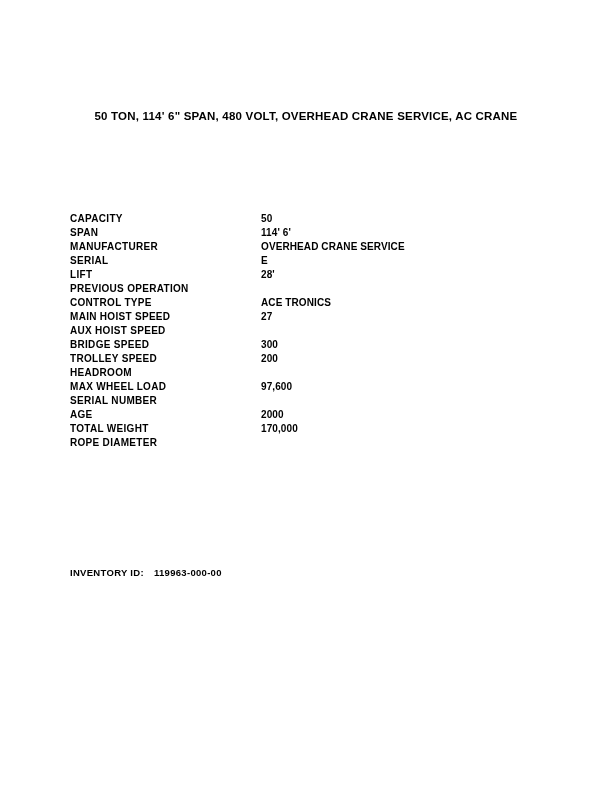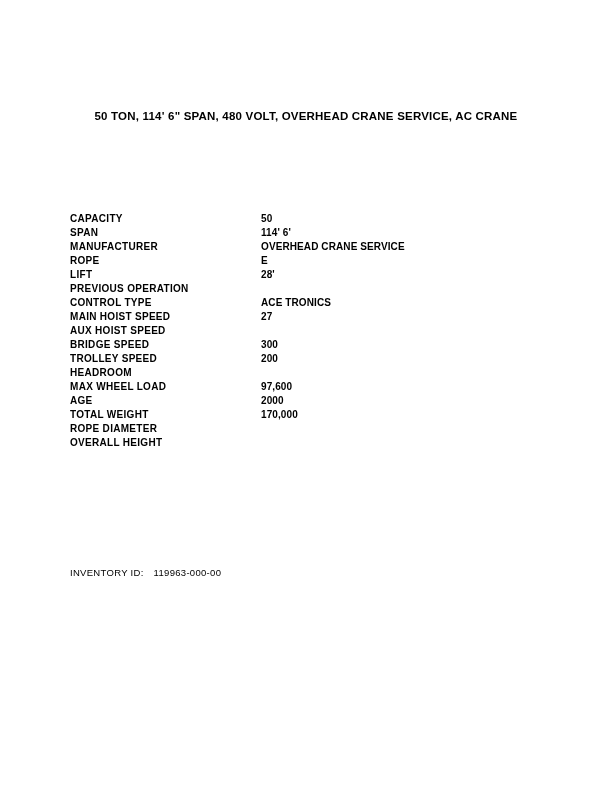--- a/index.html
+++ b/index.html
@@ -56,21 +56,21 @@
     font-weight: bold;
     letter-spacing: 0.1px;
     margin-left: 17px;
   }
 
   .inventory-line {
     position: absolute;
     top: 567px;
     left: 70px;
     font-size: 9.5px;
-    font-weight: normal;
+    font-weight: bold;
     letter-spacing: 0.3px;
   }
   .inventory-line .inv-id {
     margin-left: 10px;
   }
 
   .footer {
     position: absolute;
     left: 0;
     top: 728px;
@@ -93,21 +93,21 @@
       </tr>
       <tr>
         <td class="spec-label">SPAN</td>
         <td class="spec-value">114' 6'</td>
       </tr>
       <tr>
         <td class="spec-label">MANUFACTURER</td>
         <td class="spec-value">OVERHEAD CRANE SERVICE</td>
       </tr>
       <tr>
-        <td class="spec-label">ROPE</td>
+        <td class="spec-label">SERIAL</td>
         <td class="spec-value">E</td>
       </tr>
       <tr>
         <td class="spec-label">LIFT</td>
         <td class="spec-value">28'</td>
       </tr>
       <tr>
         <td class="spec-label">PREVIOUS OPERATION</td>
         <td class="spec-value"></td>
       </tr>
@@ -133,33 +133,33 @@
       </tr>
       <tr>
         <td class="spec-label">HEADROOM</td>
         <td class="spec-value"></td>
       </tr>
       <tr>
         <td class="spec-label">MAX WHEEL LOAD</td>
         <td class="spec-value">97,600</td>
       </tr>
       <tr>
+        <td class="spec-label">SERIAL NUMBER</td>
+        <td class="spec-value"></td>
+      </tr>
+      <tr>
         <td class="spec-label">AGE</td>
         <td class="spec-value">2000</td>
       </tr>
       <tr>
         <td class="spec-label">TOTAL WEIGHT</td>
         <td class="spec-value">170,000</td>
       </tr>
       <tr>
         <td class="spec-label">ROPE DIAMETER</td>
-        <td class="spec-value"></td>
-      </tr>
-      <tr>
-        <td class="spec-label">OVERALL HEIGHT</td>
         <td class="spec-value"></td>
       </tr>
     </tbody>
   </table>
 
   <div class="inventory-line">
     <span>INVENTORY ID:</span><span class="inv-id">119963-000-00</span>
   </div>
 
   <div class="footer">

